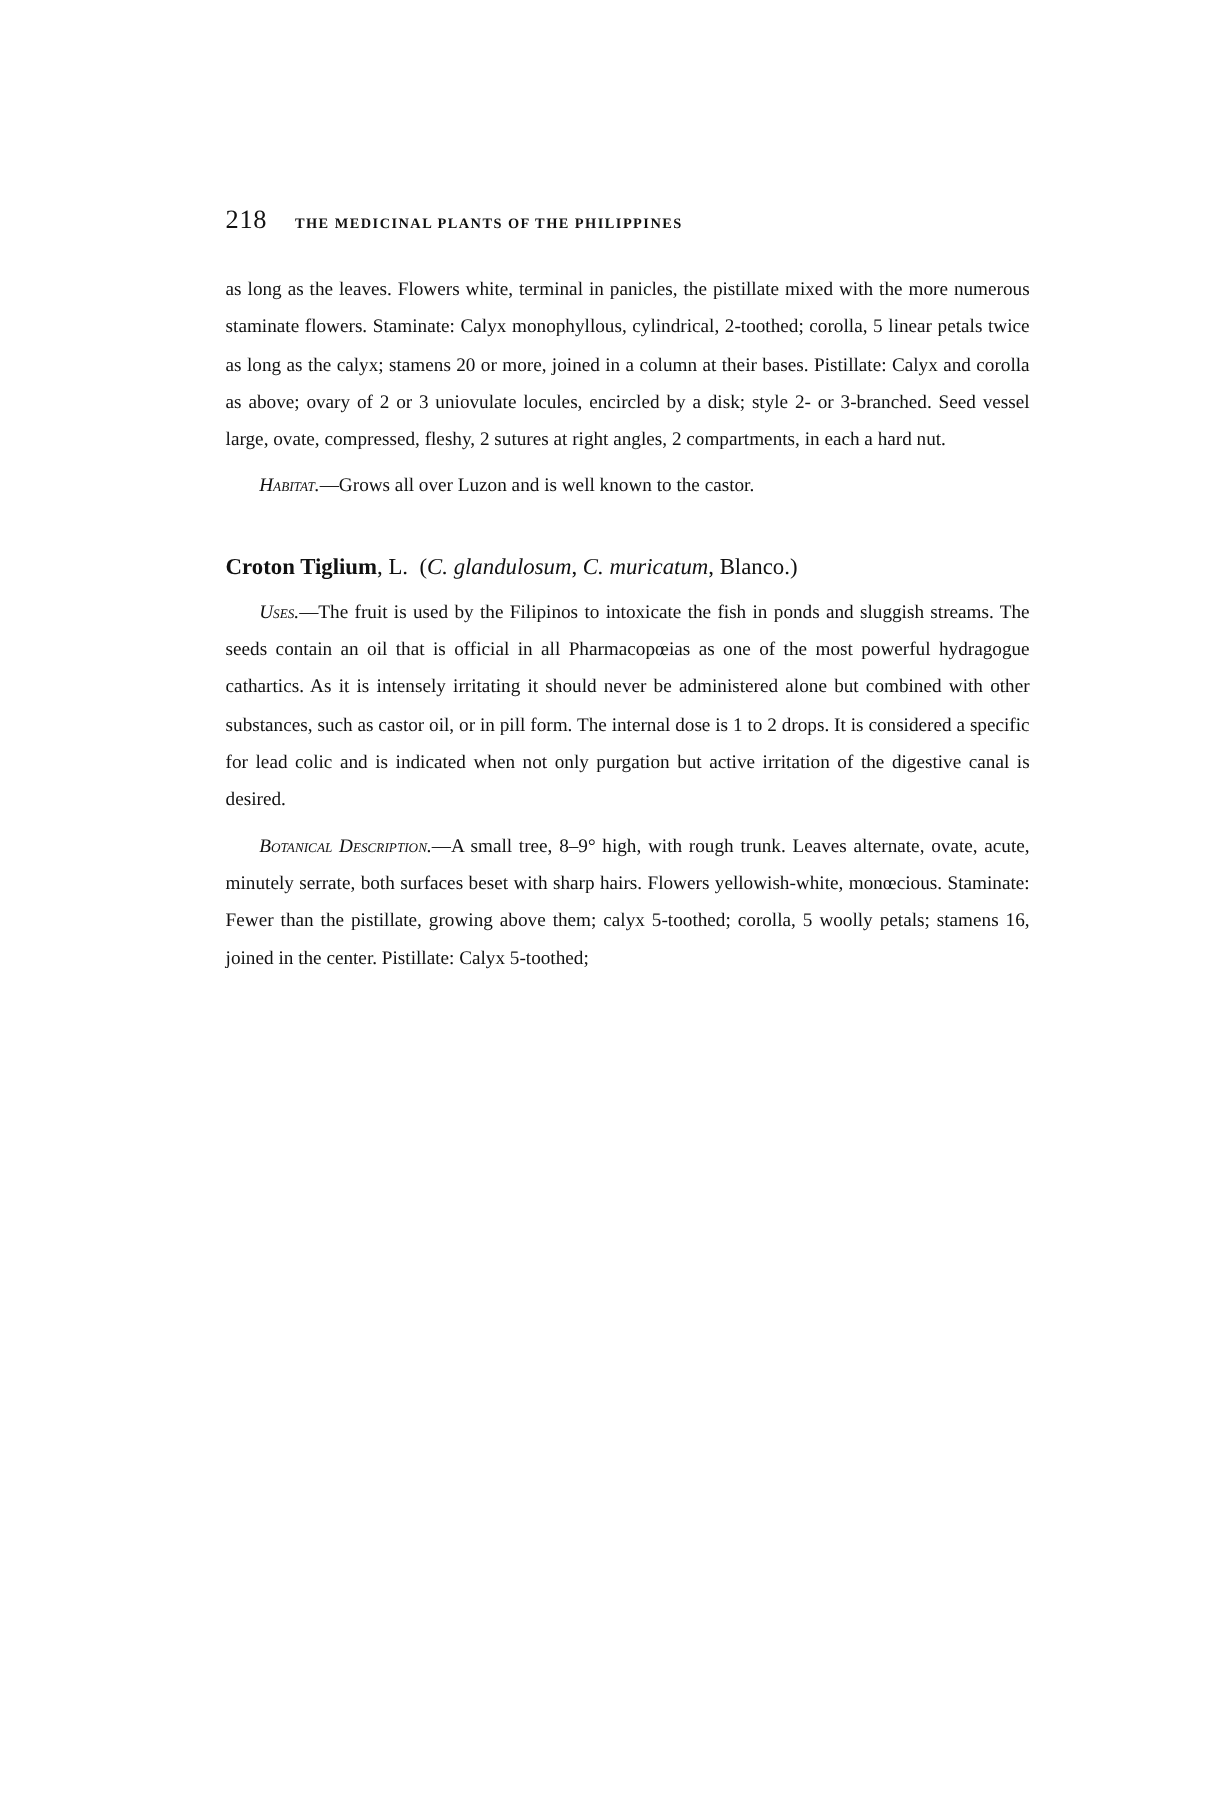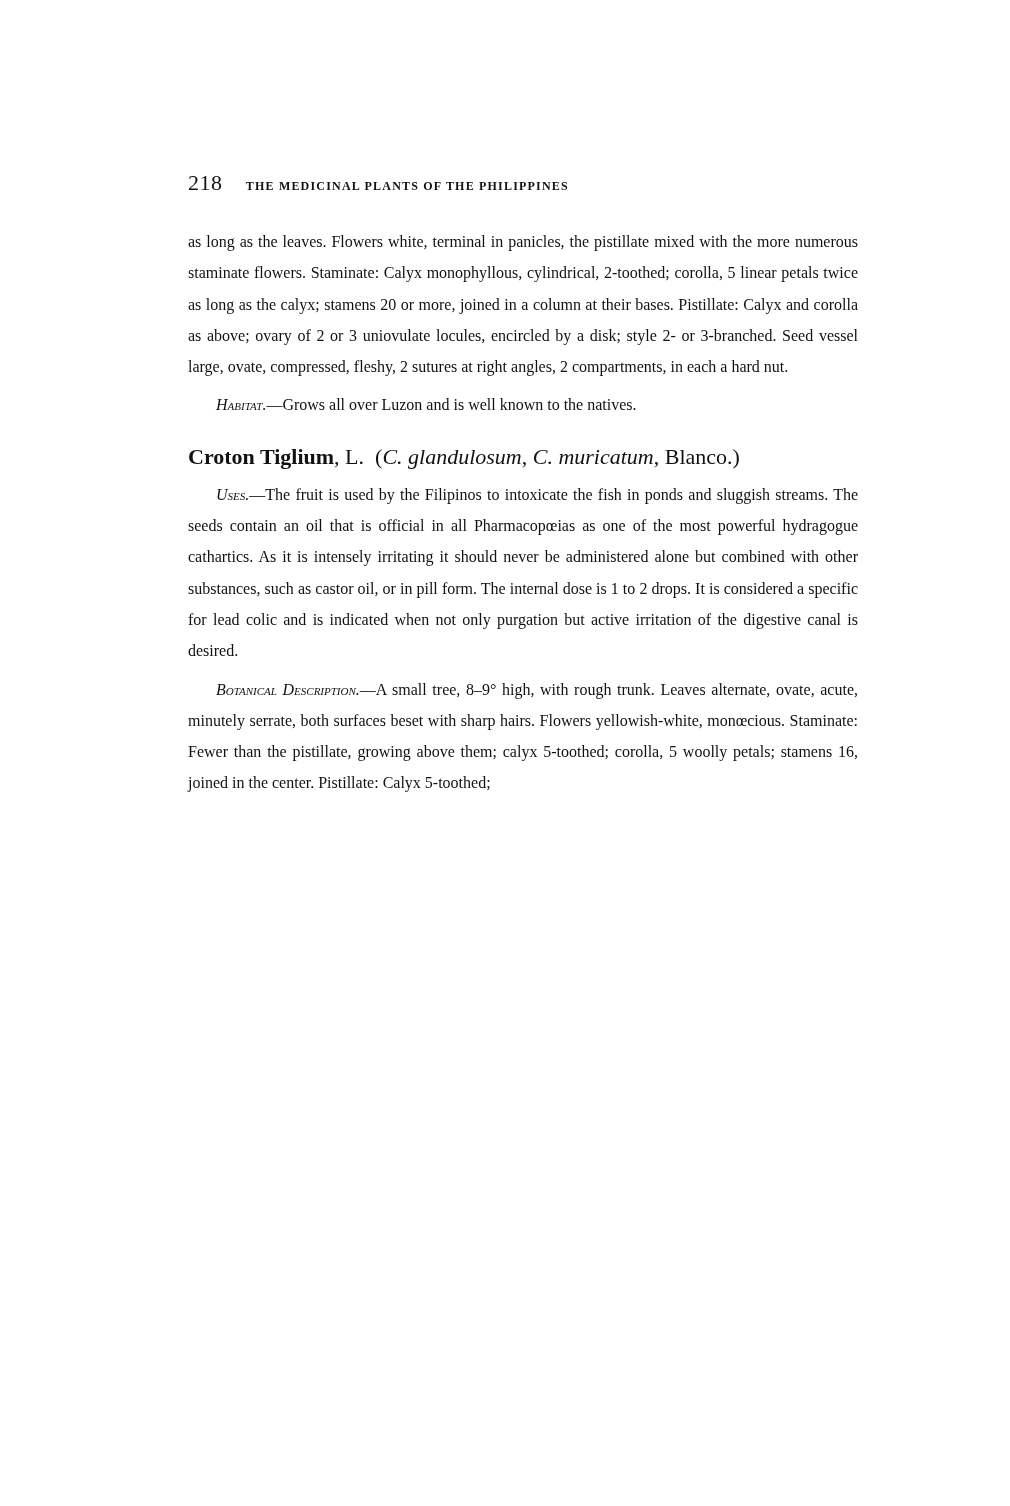--- a/index.html
+++ b/index.html
@@ -5,36 +5,36 @@
   html, body { margin:0; padding:0; background:#fff; }
   body { width:1010px; height:1506px; position:relative; overflow:hidden; color:#111;
     font-family:"Liberation Serif","DejaVu Serif",serif; }
   .page { position:absolute; left:188px; top:170px; width:670px; }
   .header { font-size:19px; letter-spacing:0.5px; margin-bottom:30px; }
   .header .num { font-size:22px; margin-right:18px; }
   .header .run { font-weight:bold; font-size:12px; letter-spacing:1.2px; }
   p { margin:0; font-size:16px; line-height:31.3px; text-align:justify; }
   p.ind { text-indent:28px; margin-top:7px; }
   .sc { font-variant:small-caps;font-style:italic; }
-  .spec { margin-top:20px; font-size:22px; line-height:31px; }
+  .spec { margin-top:36px; font-size:19px; line-height:31px; }
   .bold { font-weight:bold; }
   i { font-style:italic; }
 </style>
 </head>
 <body>
 
 <div class="page">
   <div class="header">
     <span class="num">218</span>
     <span class="run">THE MEDICINAL PLANTS OF THE PHILIPPINES</span>
   </div>
 
   <p>as long as the leaves. Flowers white, terminal in panicles, the pistillate mixed with the more numerous staminate flowers. Staminate: Calyx monophyllous, cylindrical, 2-toothed; corolla, 5 linear petals twice as long as the calyx; stamens 20 or more, joined in a column at their bases. Pistillate: Calyx and corolla as above; ovary of 2 or 3 uniovulate locules, encircled by a disk; style 2- or 3-branched. Seed vessel large, ovate, compressed, fleshy, 2 sutures at right angles, 2 compartments, in each a hard nut.</p>
 
-  <p class="ind"><span class="sc">Habitat.</span><span>—Grows all over Luzon and is well known to the natives.</span></p>
+  <p class="ind"><span class="sc">Habitat.</span><span>—Grows all over Luzon and is well known to the castor.</span></p>
 
   <div class="spec"><span class="bold">Croton Tiglium</span><span>, L.</span>&nbsp;&nbsp;<span>(</span><i>C. glandulosum</i><span>, </span><i>C. muricatum</i><span>, Blanco.)</span></div>
 
 
   <p class="ind"><span class="sc">Uses.</span><span>—The fruit is used by the Filipinos to intoxicate the fish in ponds and sluggish streams. The seeds contain an oil that is official in all Pharmacopœias as one of the most powerful hydragogue cathartics. As it is intensely irritating it should never be administered alone but combined with other substances, such as castor oil, or in pill form. The internal dose is 1 to 2 drops. It is considered a specific for lead colic and is indicated when not only purgation but active irritation of the digestive canal is desired.</span></p>
 
 
   <p class="ind"><span class="sc">Botanical Description.</span><span>—A small tree, 8–9° high, with rough trunk. Leaves alternate, ovate, acute, minutely serrate, both surfaces beset with sharp hairs. Flowers yellowish-white, monœcious. Staminate: Fewer than the pistillate, growing above them; calyx 5-toothed; corolla, 5 woolly petals; stamens 16, joined in the center. Pistillate: Calyx 5-toothed;</span></p>
 </div>
 

